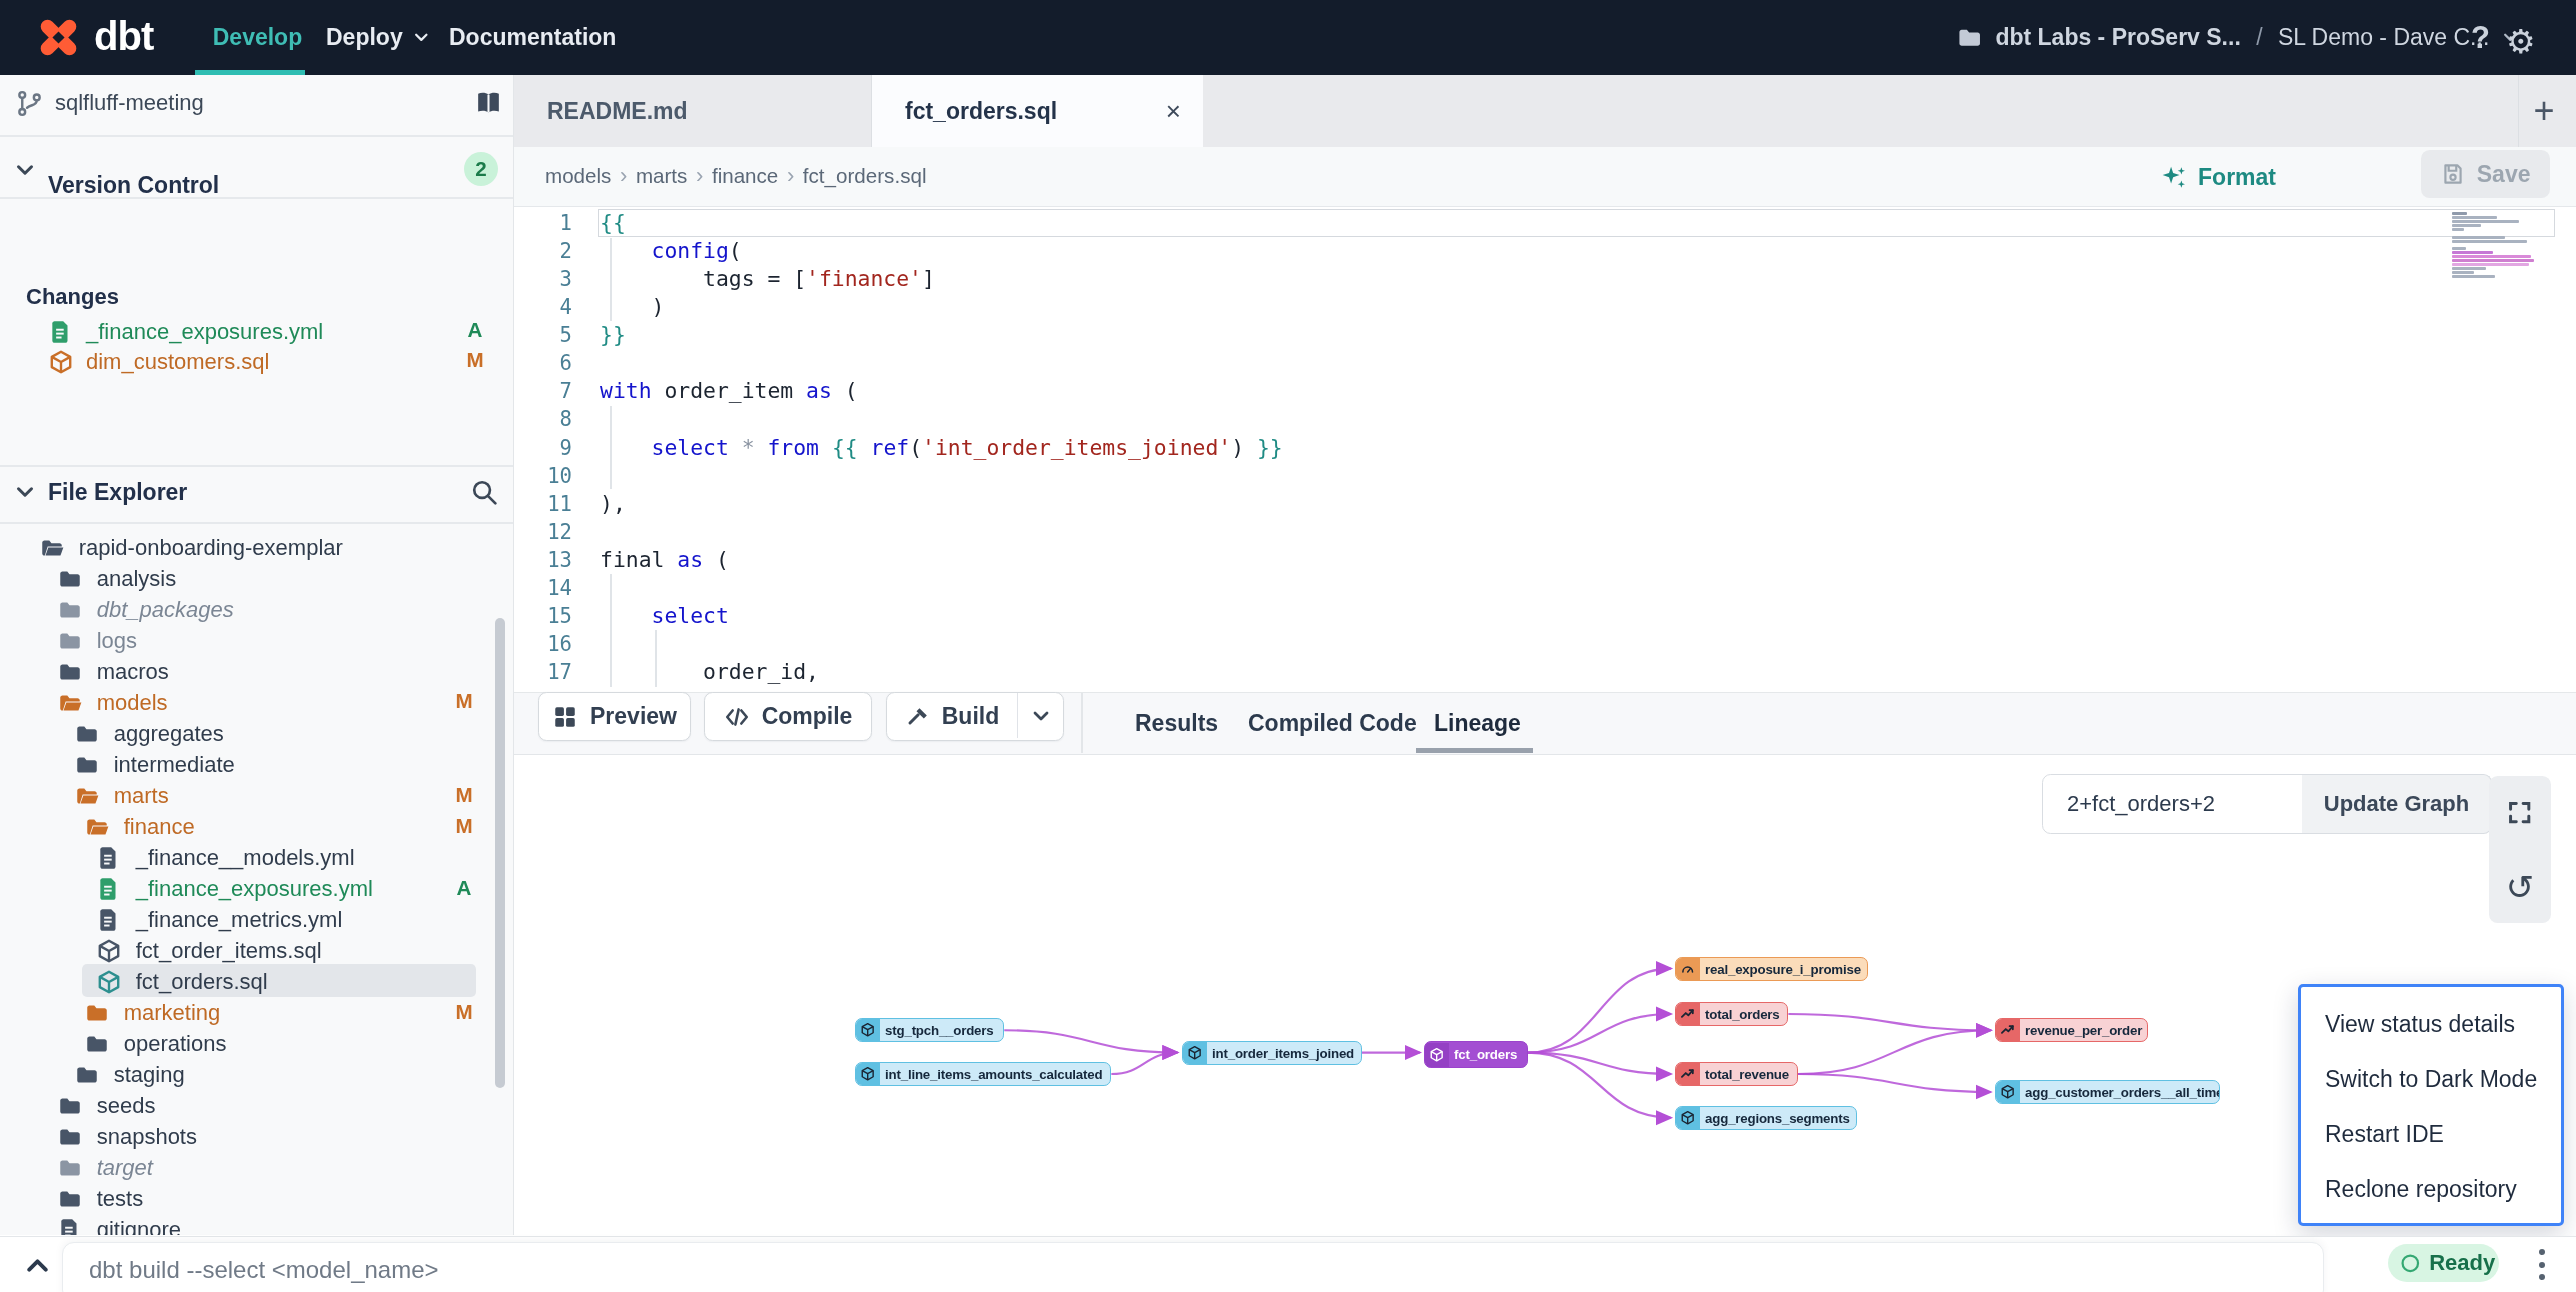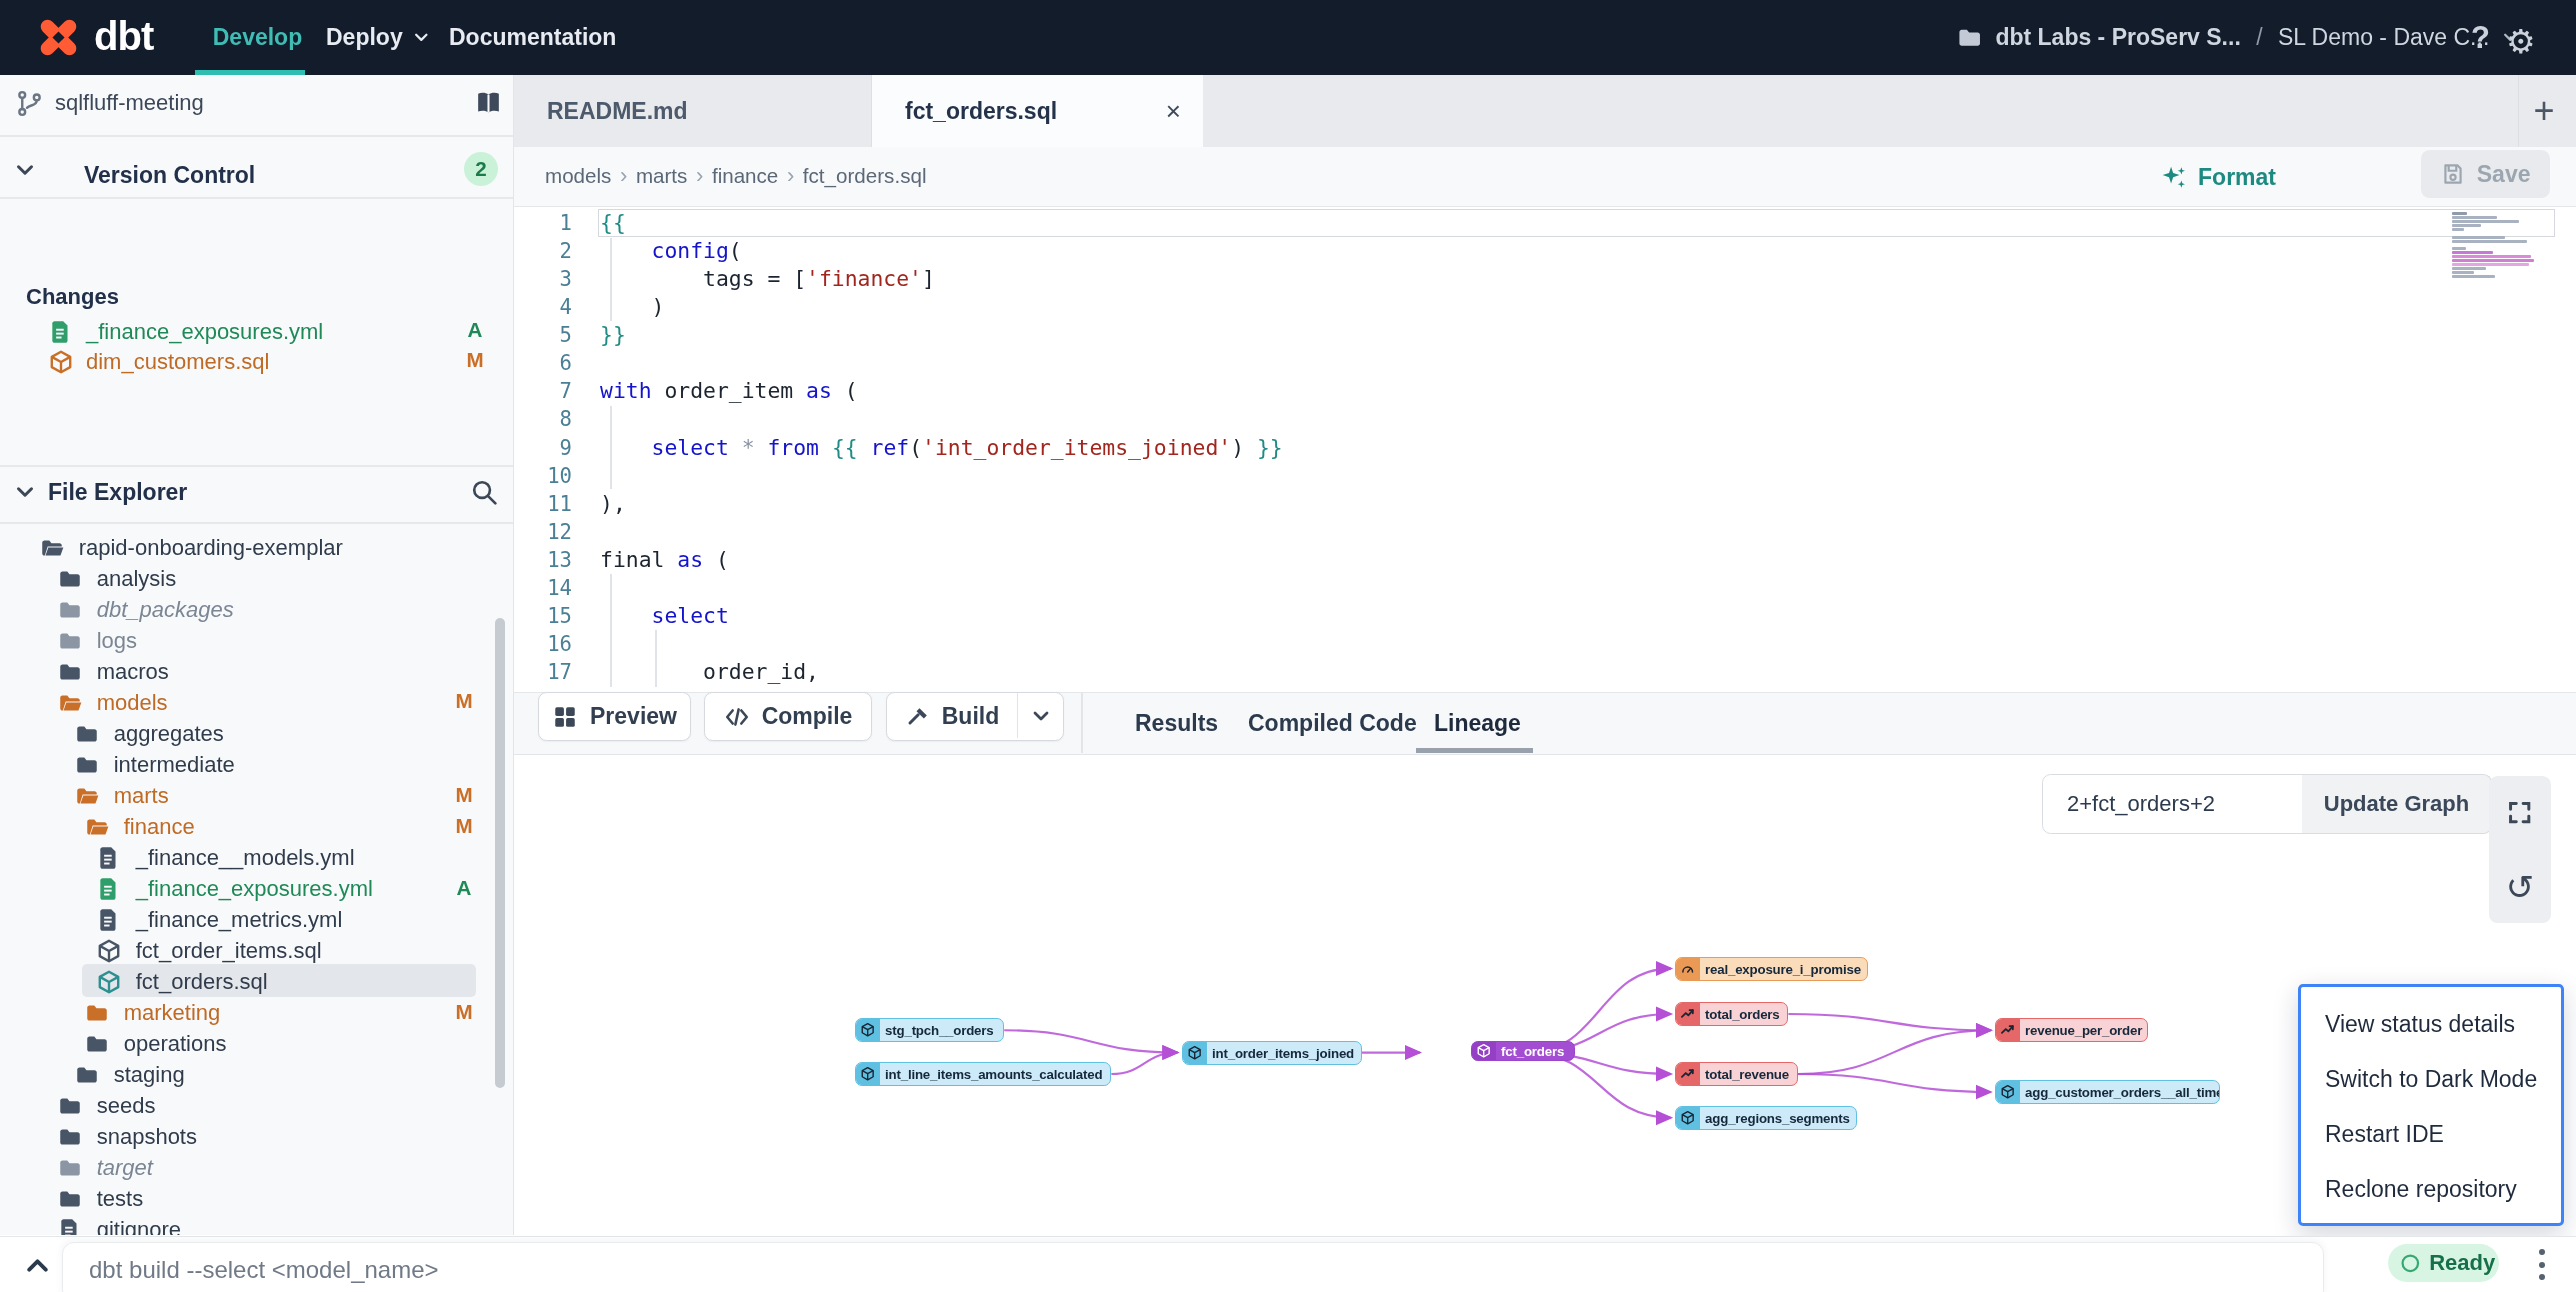--- a/index.html
+++ b/index.html
@@ -161,21 +161,21 @@
           <path d="M12 6v13.8" stroke="#f8f9fa" stroke-width="1.6"></path>
         </svg>
       </span>
     <div class="sb-divider" style="top:60px;"></div>
 
     <span class="icon abs" style="left:12px;top:82px;font-size:26px;color:#3c4857;cursor:pointer;">
         <svg viewBox="0 0 24 24" fill="none" stroke="currentColor" stroke-width="2.8" stroke-linecap="round" stroke-linejoin="round">
           <polyline points="6,9 12,15 18,9"></polyline>
         </svg>
       </span>
-    <div class="abs sb-header" style="left:48px;top:87px;margin-left:36px;">Version Control</div>
+    <div class="abs sb-header" style="left:48px;top:97px;">Version Control</div>
     <div class="abs badge-green" style="left:464px;top:77px;">2</div>
     <div class="sb-divider" style="top:122px;"></div>
 
     <div class="abs" style="left:26px;top:209px;font-size:22px;font-weight:700;color:#22304a;">Changes</div>
     <div id="changes">
         <div class="chg-row" style="top: 242px;">
           <span class="icon" style="font-size:26px;margin-right:12px;">
             <svg viewBox="0 0 24 24">
               <path d="M6 2h8l4 4v14c0 1.1-.9 2-2 2H6c-1.1 0-2-.9-2-2V4c0-1.1.9-2 2-2z" fill="#2f9e6b"></path>
               <rect x="7.5" y="9" width="7" height="1.8" fill="#f8f9fa"></rect>
@@ -620,21 +620,21 @@
         </div>
         <div class="gnode n-blue" style="left: 668px; top: 285px; width: 180px; height: 24px;">
           <span class="gchip icon" style="font-size:15.4px;">
             <svg viewBox="0 0 24 24" fill="none" stroke="#1b2533" stroke-width="2.2" stroke-linejoin="round">
               <path d="M12 2.5 20.5 7.25 V16.75 L12 21.5 3.5 16.75 V7.25 Z"></path>
               <path d="M3.5 7.25 12 12 20.5 7.25 M12 12 V21.5"></path>
             </svg>
           </span>
           <span class="glabel">int_order_items_joined</span>
         </div>
-        <div class="gnode n-purple" style="left: 910px; top: 285px; width: 104px; height: 20px; margin-left: 47px;">
+        <div class="gnode n-purple" style="left: 910px; top: 285px; width: 104px; height: 27px;">
           <span class="gchip icon" style="font-size:15.4px;">
             <svg viewBox="0 0 24 24" fill="none" stroke="#ffffff" stroke-width="2.2" stroke-linejoin="round">
               <path d="M12 2.5 20.5 7.25 V16.75 L12 21.5 3.5 16.75 V7.25 Z"></path>
               <path d="M3.5 7.25 12 12 20.5 7.25 M12 12 V21.5"></path>
             </svg>
           </span>
           <span class="glabel">fct_orders</span>
         </div>
         <div class="gnode n-orange" style="left: 1161px; top: 201px; width: 193px; height: 24px;">
           <span class="gchip icon" style="font-size:15.4px;">

